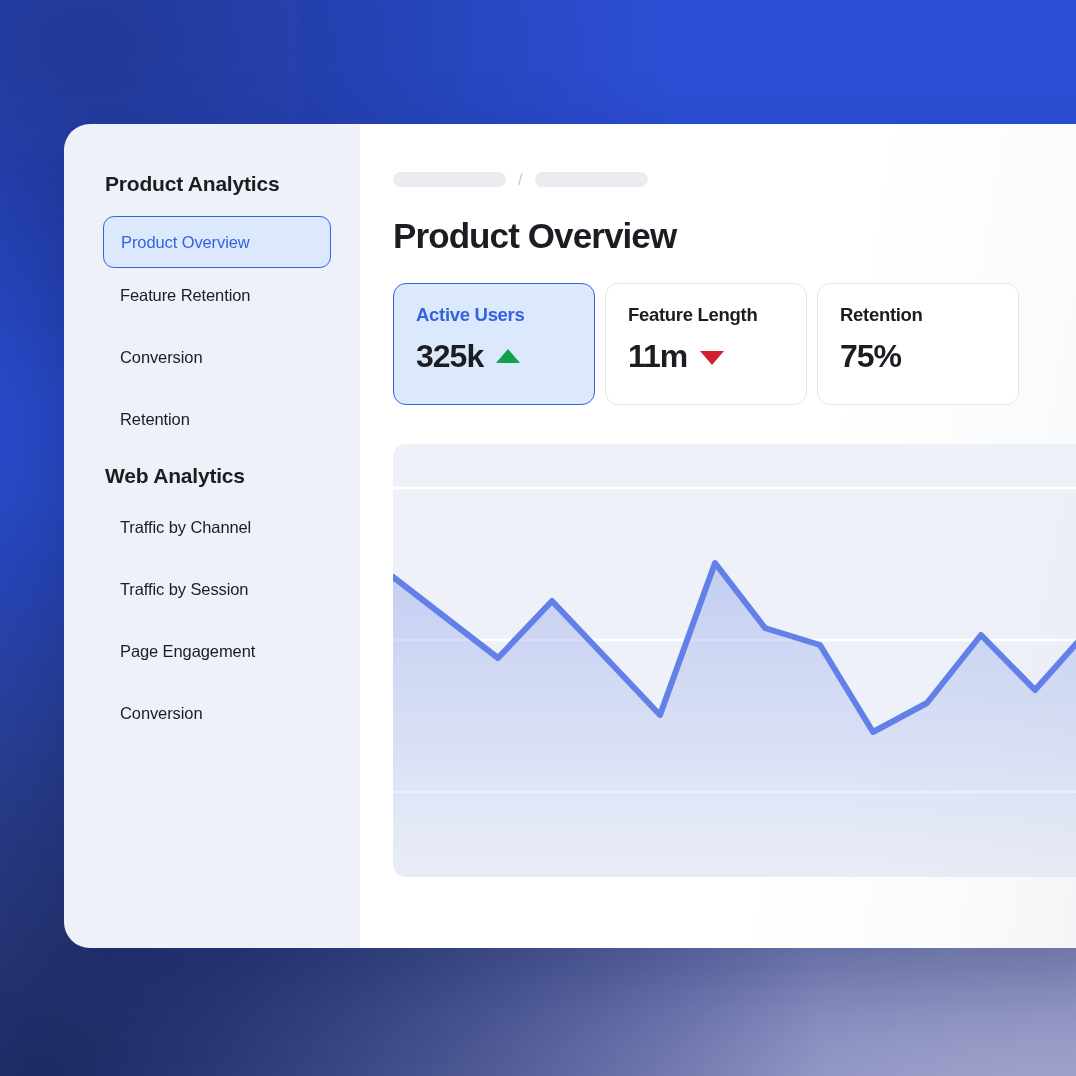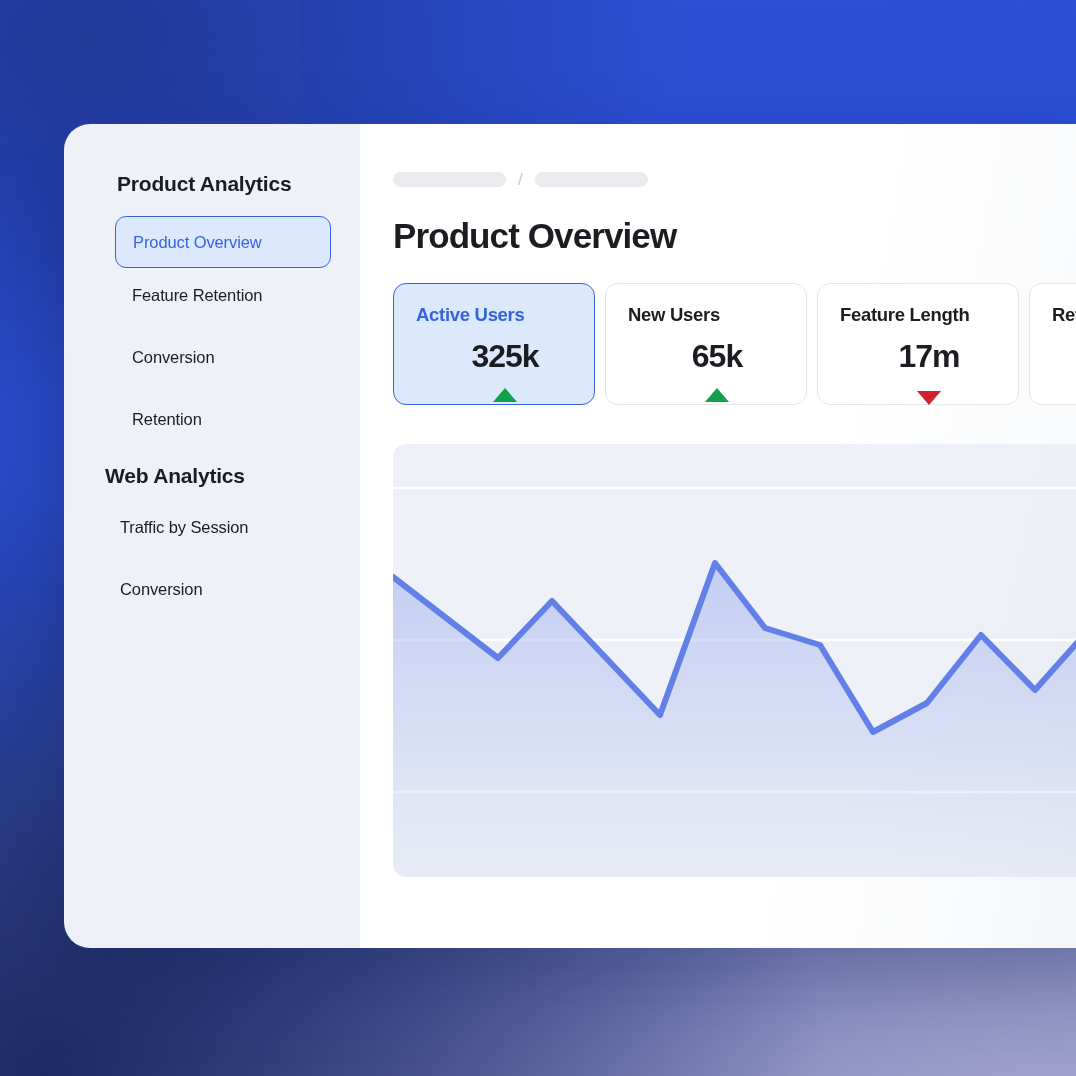--- a/index.html
+++ b/index.html
@@ -74,21 +74,21 @@
     padding-left: 17px;
     height: 52px;
     line-height: 50px;
     border: 1.6px solid #3563e0;
     background: #dce9fd;
     border-radius: 11px;
     color: #3563e0;
     font-weight: 500;
     margin-bottom: 10px;
   }
-  #group-product { margin-bottom: 24px; padding-left: 12px; }
+  #group-product { margin-bottom: 24px; }
 
   
   #main {
     flex: 1 1 auto;
     position: relative;
     background: linear-gradient(100deg, #ffffff 0%, #ffffff 58%, #fafbfc 80%, #f2f3f6 100%);
     padding: 47px 0 0 33px;
     overflow: hidden;
   }
 
@@ -124,21 +124,21 @@
     border: 1.7px solid #3563e0;
   }
   .kpi-label {
     font-size: 18.5px;
     font-weight: 600;
     color: #1c1d22;
     letter-spacing: -0.3px;
     white-space: nowrap;
   }
   .kpi-card.active .kpi-label { color: #3563e0; }
-  .kpi-value-row { display: flex; align-items: center; gap: 13px; margin-top: 12px; flex-direction: column; }
+  .kpi-value-row { display: flex; align-items: center; gap: 13px; margin-top: 12px; }
   .kpi-value {
     font-size: 32px;
     font-weight: 700;
     color: #1c1d22;
     letter-spacing: -1px;
     white-space: nowrap;
   }
   .tri { width: 0; height: 0; }
   .tri.up {
     border-left: 12px solid transparent;
@@ -197,21 +197,27 @@
         </div>
         <div class="side-item">
           <span>Retention</span>
         </div>
       </div>
 
       <div id="group-web">
         <div class="side-group-title">Web Analytics</div>
 
         <div class="side-item">
+          <span>Traffic by Channel</span>
+        </div>
+        <div class="side-item">
           <span>Traffic by Session</span>
+        </div>
+        <div class="side-item">
+          <span>Page Engagement</span>
         </div>
         <div class="side-item">
           <span>Conversion</span>
         </div>
       </div>
     </nav>
 
     <main id="main">
 
       <div id="breadcrumb">
@@ -225,32 +231,25 @@
       <div id="kpi-row">
 
         <div class="kpi-card active">
           <div class="kpi-label">Active Users</div>
           <div class="kpi-value-row">
             <span class="kpi-value">325k</span>
             <span class="tri up"></span>
           </div>
         </div>
 
-        <div class="kpi-card">
-          <div class="kpi-label">New Users</div>
-          <div class="kpi-value-row">
-            <span class="kpi-value">65k</span>
-            <span class="tri up"></span>
-          </div>
-        </div>
 
         <div class="kpi-card">
           <div class="kpi-label">Feature Length</div>
           <div class="kpi-value-row">
-            <span class="kpi-value">17m</span>
+            <span class="kpi-value">11m</span>
             <span class="tri down"></span>
           </div>
         </div>
 
         <div class="kpi-card">
           <div class="kpi-label">Retention</div>
           <div class="kpi-value-row">
             <span class="kpi-value">75%</span>
 
           </div>

